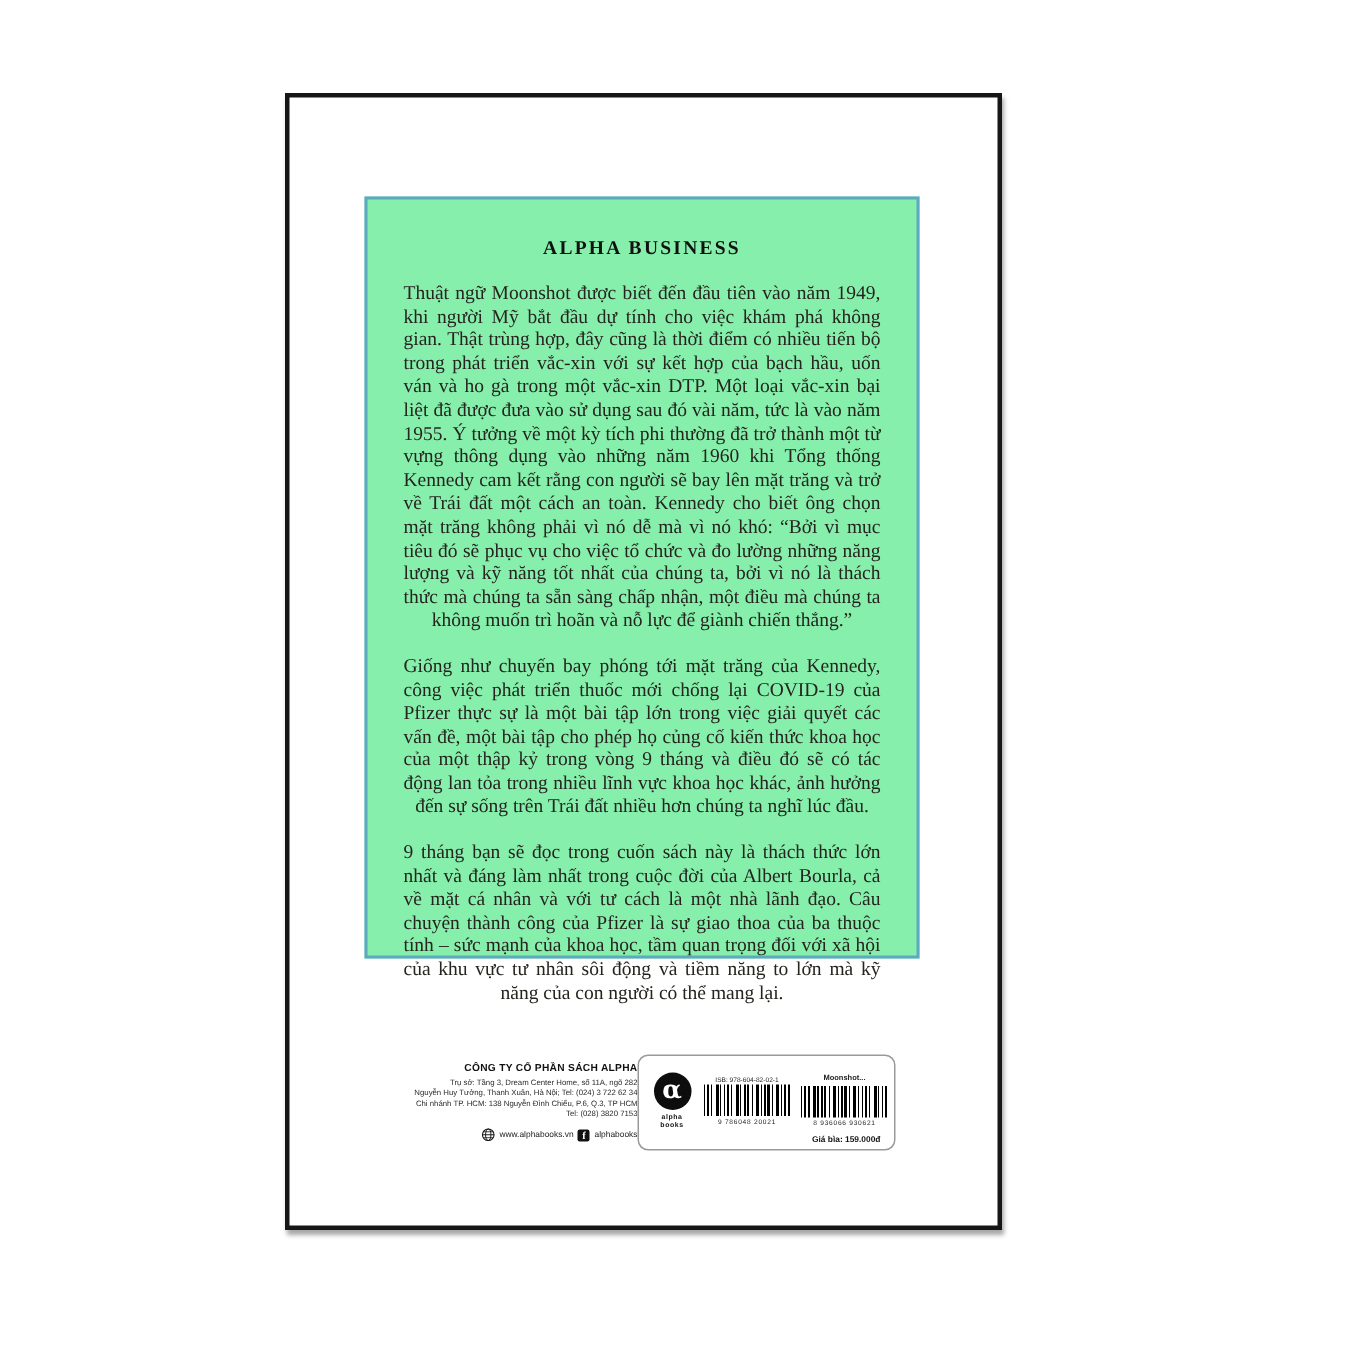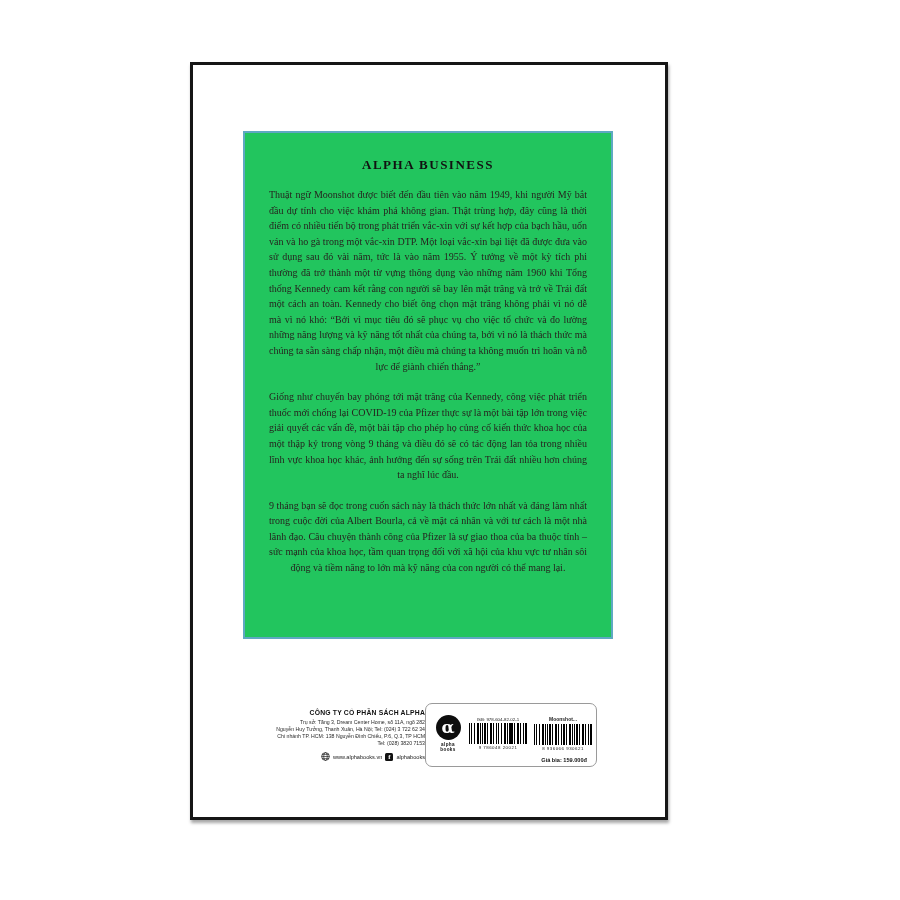--- a/index.html
+++ b/index.html
@@ -15,30 +15,30 @@
   }
   .frame{
     position:absolute;left:190px;top:62px;width:472px;height:752px;
     border:3px solid var(--frame);background:#fff;
     box-shadow:1px 3px 3px rgba(0,0,0,.35);
     filter:blur(.3px);
   }
   
   .blurb-box{
     position:absolute;left:50px;top:66px;width:370px;height:508px;
-    border:2px solid var(--accent);background:#22c55e;box-sizing:border-box;
+    border:2px solid var(--accent);background:#86efac;box-sizing:border-box;
     padding:24px 24px 0 24px;
   }
   .imprint{
     margin:0 0 14px 0;text-align:center;
     font-size:13px;font-weight:bold;letter-spacing:1.5px;color:#111;
   }
   .blurb-box p{
     margin:0 0 15px 0;
-    font-size:10px;line-height:15.6px;
+    font-size:13px;line-height:15.6px;
     text-align:justify;text-align-last:center;
     color:var(--ink);
   }
   
   .publisher{
     position:absolute;right:240px;top:644px;width:178px;text-align:right;
     font-family:"Liberation Sans","DejaVu Sans",sans-serif;color:#1c1c1c;
   }
   .publisher .company{font-size:6.8px;font-weight:bold;letter-spacing:.2px;margin-bottom:3px;color:#111;}
   .publisher .addr{font-size:5.2px;line-height:7px;color:#2a2a2a;}

